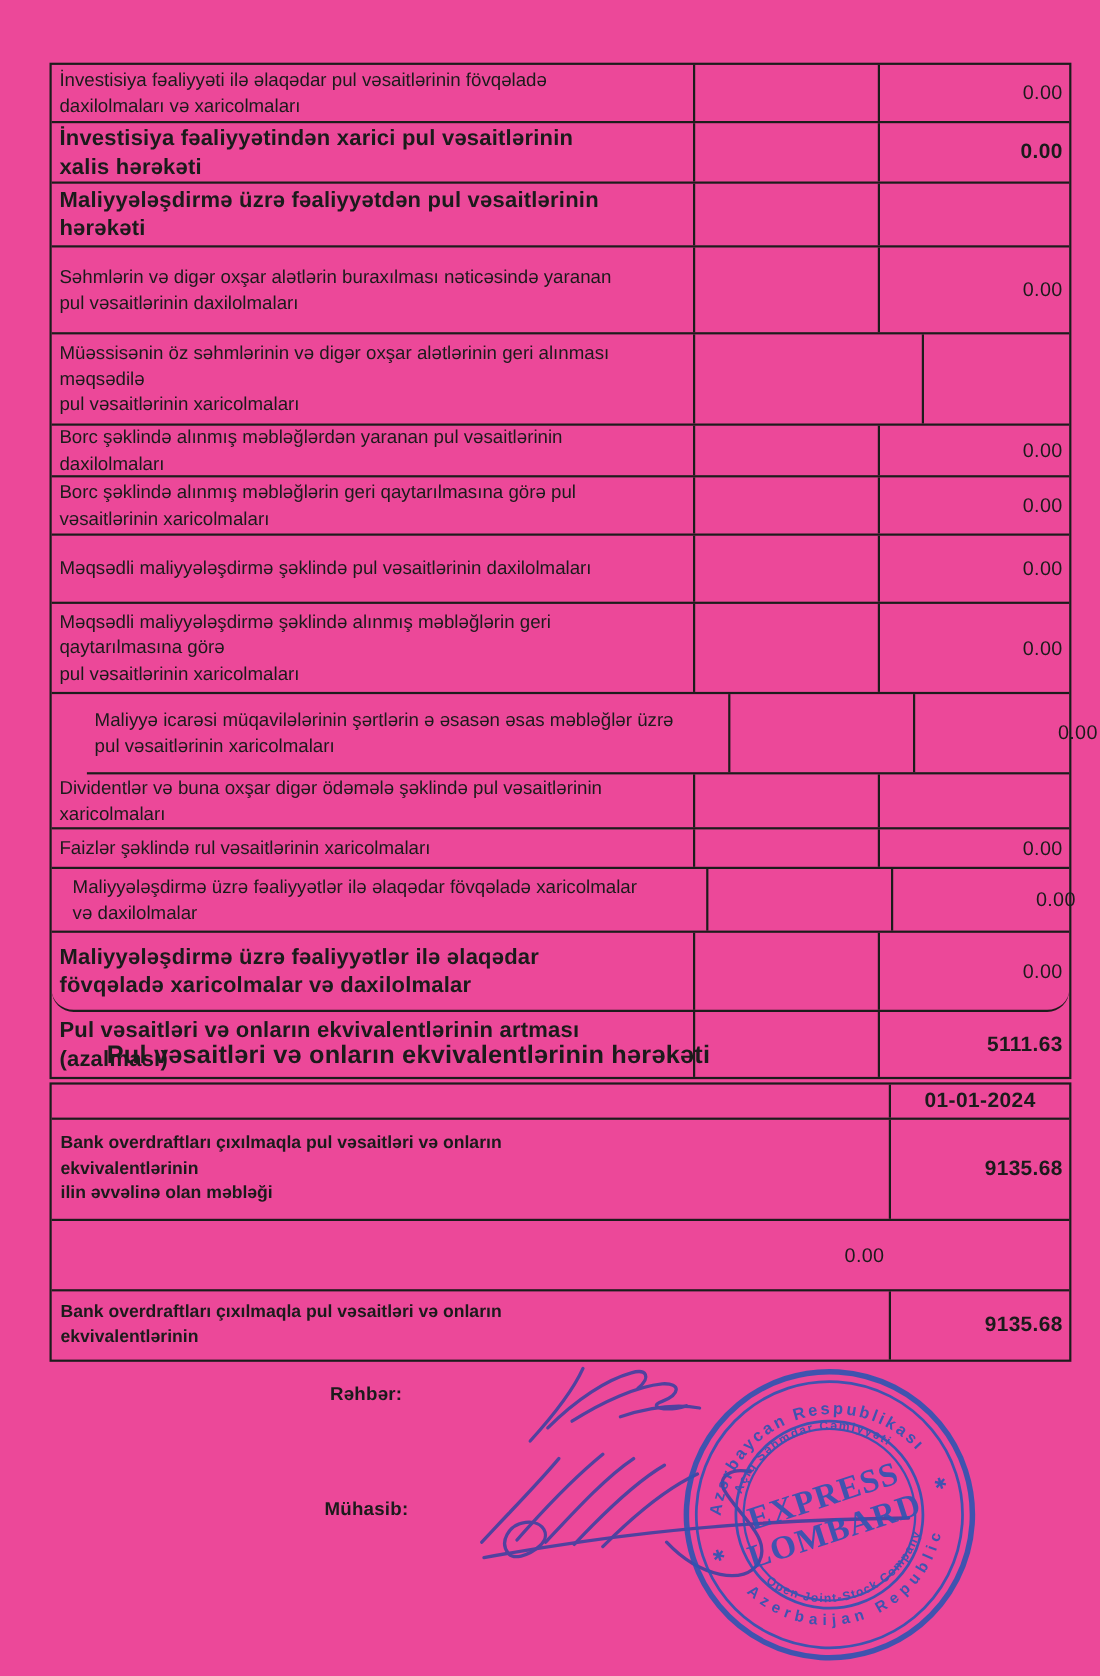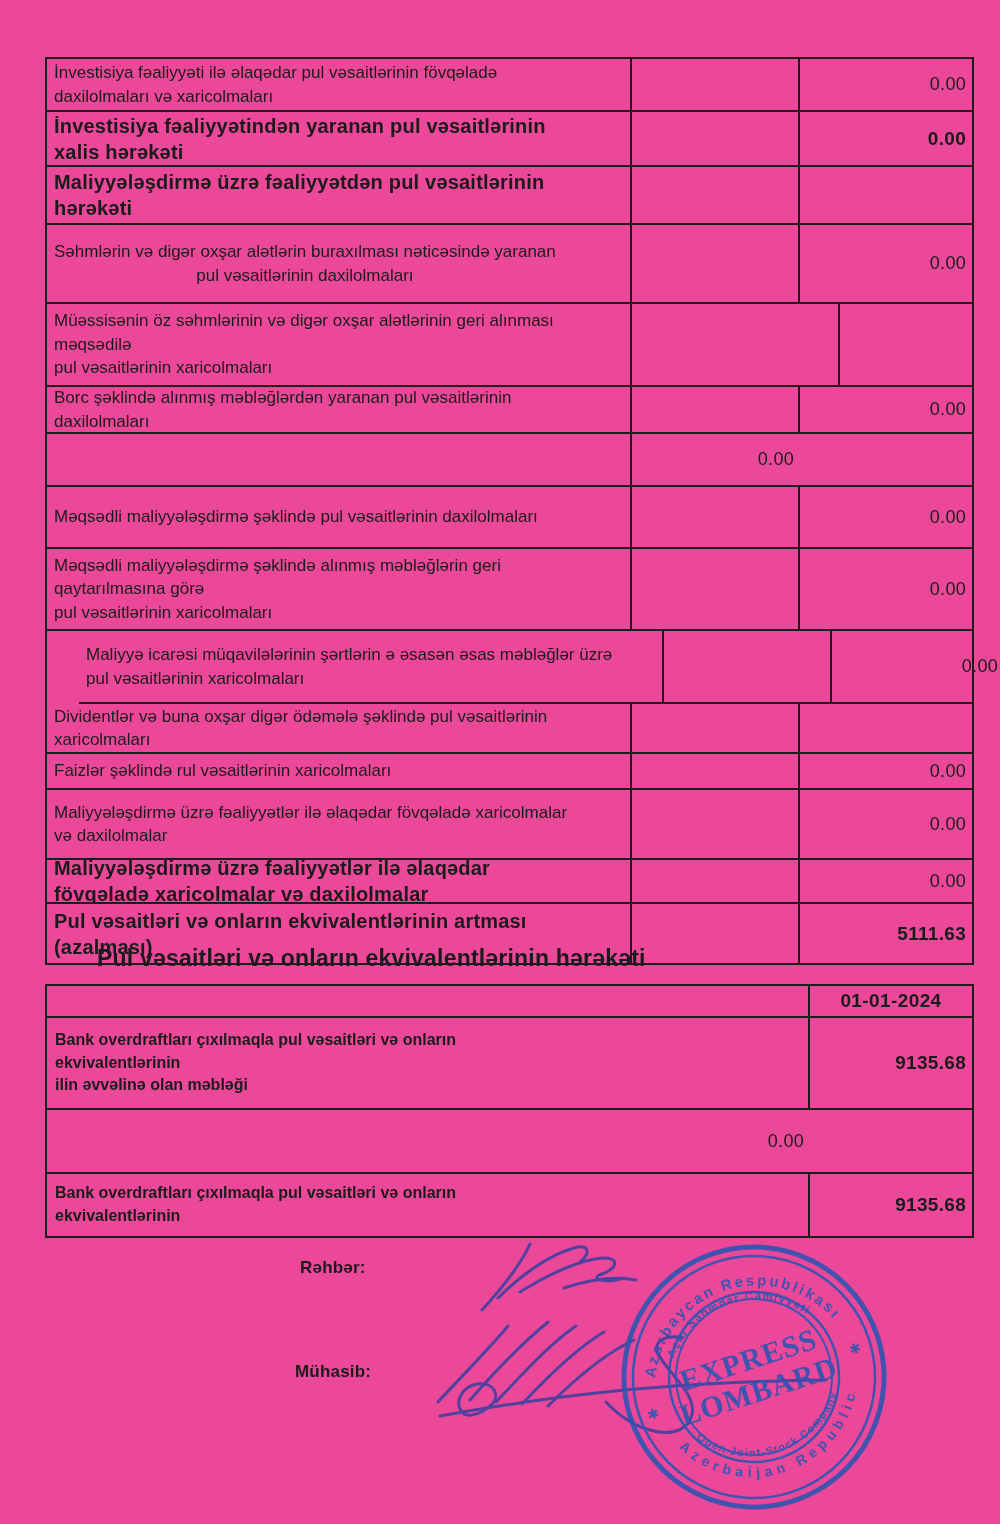--- a/index.html
+++ b/index.html
@@ -43,51 +43,53 @@
 <div class="page">
 
   <div class="t1">
       <div class="t1row" style="height: 53px;">
         <div class="cell label">İnvestisiya fəaliyyəti ilə əlaqədar pul vəsaitlərinin fövqəladə
 daxilolmaları və xaricolmaları</div>
         <div class="cell mid"></div>
         <div class="cell val">0.00</div>
       </div>
       <div class="t1row bold" style="height: 55px;">
-        <div class="cell label">İnvestisiya fəaliyyətindən yaranan pul vəsaitlərinin
+        <div class="cell label">İnvestisiya fəaliyyətindən xarici pul vəsaitlərinin
 xalis hərəkəti</div>
         <div class="cell mid"></div>
         <div class="cell val vbold">0.00</div>
       </div>
       <div class="t1row bold" style="height: 58px;">
         <div class="cell label">Maliyyələşdirmə üzrə fəaliyyətdən pul vəsaitlərinin
 hərəkəti</div>
         <div class="cell mid"></div>
         <div class="cell val"></div>
       </div>
-      <div class="t1row" style="height: 79px; text-align: center;">
+      <div class="t1row" style="height: 79px;">
         <div class="cell label">Səhmlərin və digər oxşar alətlərin buraxılması nəticəsində yaranan
 pul vəsaitlərinin daxilolmaları</div>
         <div class="cell mid"></div>
         <div class="cell val">0.00</div>
       </div>
       <div class="t1row" style="height: 83px; gap: 40px;">
         <div class="cell label">Müəssisənin öz səhmlərinin və digər oxşar alətlərinin geri alınması
 məqsədilə
 pul vəsaitlərinin xaricolmaları</div>
         <div class="cell mid"></div>
         <div class="cell val">0.00</div>
       </div>
       <div class="t1row" style="height: 47px;">
         <div class="cell label">Borc şəklində alınmış məbləğlərdən yaranan pul vəsaitlərinin
 daxilolmaları</div>
         <div class="cell mid"></div>
         <div class="cell val">0.00</div>
       </div>
       <div class="t1row" style="height: 53px;">
+        <div class="cell label">Borc şəklində alınmış məbləğlərin geri qaytarılmasına görə pul
+vəsaitlərinin xaricolmaları</div>
         <div class="cell mid"></div>
         <div class="cell val">0.00</div>
       </div>
       <div class="t1row" style="height: 62px;">
         <div class="cell label">Məqsədli maliyyələşdirmə şəklində pul vəsaitlərinin daxilolmaları</div>
         <div class="cell mid"></div>
         <div class="cell val">0.00</div>
       </div>
       <div class="t1row" style="height: 82px;">
         <div class="cell label">Məqsədli maliyyələşdirmə şəklində alınmış məbləğlərin geri
@@ -106,27 +108,27 @@
         <div class="cell label">Dividentlər və buna oxşar digər ödəmələ şəklində pul vəsaitlərinin
 xaricolmaları</div>
         <div class="cell mid"></div>
         <div class="cell val"></div>
       </div>
       <div class="t1row" style="height: 36px;">
         <div class="cell label">Faizlər şəklində rul vəsaitlərinin xaricolmaları</div>
         <div class="cell mid"></div>
         <div class="cell val">0.00</div>
       </div>
-      <div class="t1row" style="height: 70px;">
+      <div class="t1row" style="height: 58px; padding-left: 12px;">
         <div class="cell label">Maliyyələşdirmə üzrə fəaliyyətlər ilə əlaqədar fövqəladə xaricolmalar
 və daxilolmalar</div>
         <div class="cell mid"></div>
         <div class="cell val">0.00</div>
       </div>
-      <div class="t1row bold" style="height: 44px;">
+      <div class="t1row bold" style="height: 72px; border-radius: 20px;">
         <div class="cell label">Maliyyələşdirmə üzrə fəaliyyətlər ilə əlaqədar
 fövqəladə xaricolmalar və daxilolmalar</div>
         <div class="cell mid"></div>
         <div class="cell val">0.00</div>
       </div>
       <div class="t1row bold" style="height: 59px;">
         <div class="cell label">Pul vəsaitləri və onların ekvivalentlərinin artması
 (azalması)</div>
         <div class="cell mid"></div>
         <div class="cell val vbold">5111.63</div>

